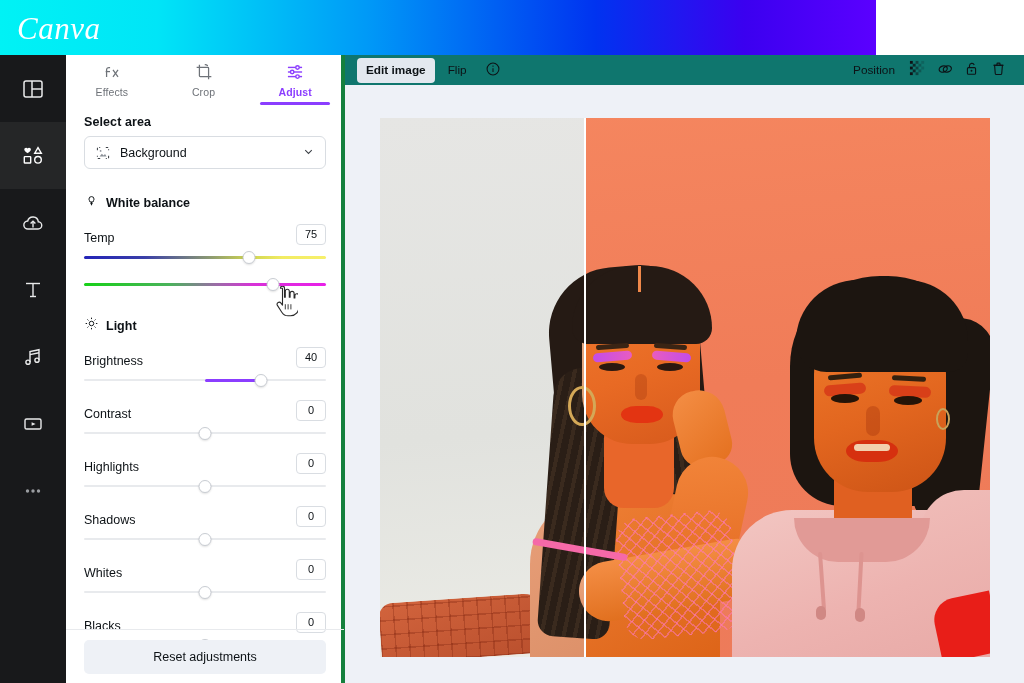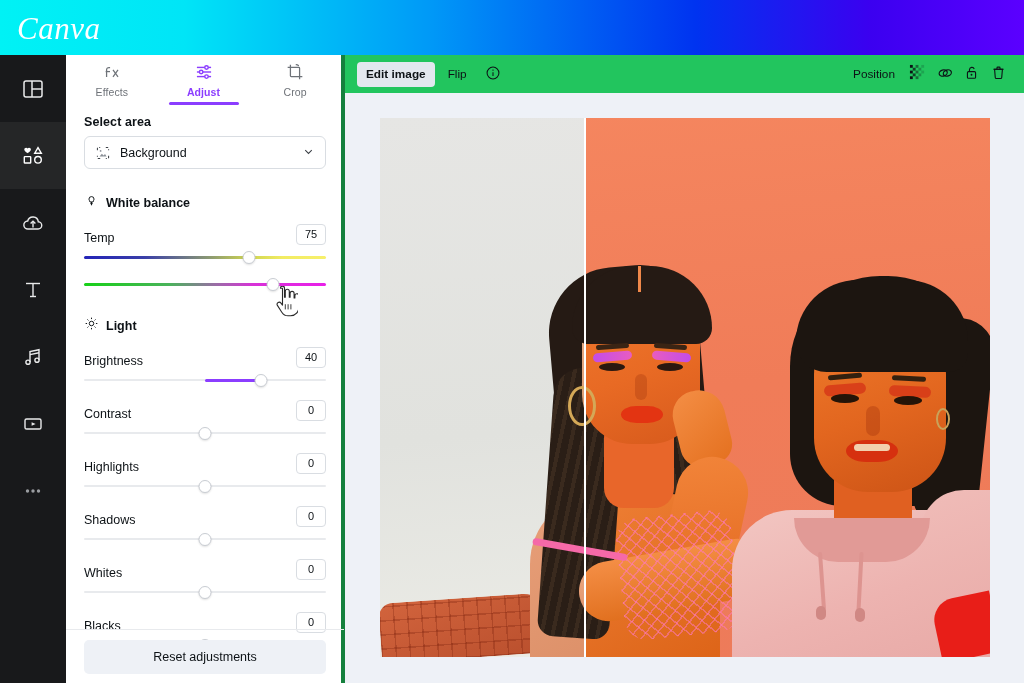--- a/index.html
+++ b/index.html
@@ -6,21 +6,21 @@
   html, body {
     width: 1024px; height: 683px;
     overflow: hidden;
     font-family: "Liberation Sans", sans-serif;
     background: #ffffff;
   }
   #app { position: relative; width: 1024px; height: 683px; }
 
   
   .topbar {
-    position: absolute; left: 0; top: 0; width: 1024px; height: 55px;
+    position: absolute; left: 0; top: 0; width: 876px; height: 55px;
     background: linear-gradient(90deg, #00F2F5 0%, #00E5F7 18%, #0099F7 42%, #0033F0 68%, #3B00F0 85%, #5B00FF 100%);
     overflow: hidden;
     padding-left: 12px;
   }
   .canva-logo {
     position: absolute; left: 17px; top: 11px;
     font-family: "Liberation Serif", serif;
     font-style: italic; font-weight: 400;
     font-size: 31px; letter-spacing: 0.5px; color: #ffffff;
   }
@@ -125,22 +125,22 @@
     background: #EEF1F6; color: #0D1216; font-size: 12.5px;
     font-family: "Liberation Sans", sans-serif; cursor: pointer;
   }
 
   
   .canvas-wrap {
     position: absolute; left: 345px; top: 55px; width: 679px; height: 628px;
     background: #EEF1F7;
   }
   .canvas-toolbar {
-    position: absolute; left: 0; top: 0; width: 679px; height: 38px;
-    background: #22c55e; display: flex; align-items: center;
+    position: absolute; left: 0; top: 0; width: 679px; height: 30px;
+    background: #0f766e; display: flex; align-items: center;
     padding: 4px 12px;
   }
   .tb-left { display: flex; align-items: center; gap: 4px; }
   .tb-right { margin-left: auto; display: flex; align-items: center; }
   .tb-btn {
     height: 25px; padding: 0 9px; border-radius: 4px; border: none;
     background: transparent; font-size: 11.8px; color: #0D1216;
     font-family: "Liberation Sans", sans-serif; cursor: pointer;
     display: flex; align-items: center;
   }
@@ -426,45 +426,45 @@
       <div class="tab">
         <span class="tab-icon">
           <svg width="20" height="20" viewBox="0 0 24 24" fill="none" stroke="#6E7278" stroke-width="1.5">
             <path d="M5.5 18V9.5c0-1.7 1.2-2.9 2.9-2.9h1.3"></path>
             <line x1="4.4" y1="11.5" x2="9.6" y2="11.5"></line>
             <line x1="13.2" y1="9.5" x2="19.2" y2="17.8"></line>
             <line x1="19.2" y1="9.5" x2="13.2" y2="17.8"></line>
           </svg>
         </span>
         <span class="tab-label">Effects</span>
+      </div>
+
+      <div class="tab">
+        <span class="tab-icon">
+          <svg width="20" height="20" viewBox="0 0 24 24" fill="none" stroke="#6E7278" stroke-width="1.5">
+            <path d="M6.5 3.2v13.3c0 .6.5 1 1 1h13.3"></path>
+            <path d="M3.2 6.5h13.3c.6 0 1 .5 1 1v13.3"></path>
+            <path d="M13.5 3.2a4 4 0 0 1 2.6 1" stroke-linecap="round"></path>
+          </svg>
+        </span>
+        <span class="tab-label">Crop</span>
       </div>
 
       <div class="tab active">
         <span class="tab-icon">
           <svg width="20" height="20" viewBox="0 0 24 24" fill="none" stroke="#8B3DFF" stroke-width="1.7">
             <line x1="3.5" y1="6.5" x2="20.5" y2="6.5"></line>
               <circle cx="15" cy="6.5" r="2.1" fill="#fff"></circle>
             <line x1="3.5" y1="12" x2="20.5" y2="12"></line>
               <circle cx="8.6" cy="12" r="2.1" fill="#fff"></circle>
             <line x1="3.5" y1="17.5" x2="20.5" y2="17.5"></line>
               <circle cx="15" cy="17.5" r="2.1" fill="#fff"></circle>
           </svg>
         </span>
         <span class="tab-label">Adjust</span>
-      </div>
-
-      <div class="tab">
-        <span class="tab-icon">
-          <svg width="20" height="20" viewBox="0 0 24 24" fill="none" stroke="#6E7278" stroke-width="1.5">
-            <path d="M6.5 3.2v13.3c0 .6.5 1 1 1h13.3"></path>
-            <path d="M3.2 6.5h13.3c.6 0 1 .5 1 1v13.3"></path>
-            <path d="M13.5 3.2a4 4 0 0 1 2.6 1" stroke-linecap="round"></path>
-          </svg>
-        </span>
-        <span class="tab-label">Crop</span>
       </div>
     </div>
 
     <div class="panel-body">
 
       <div class="section-title">Select area</div>
 
       <div class="select-box">
         <span class="sb-icon">
           <svg width="16" height="16" viewBox="0 0 20 20" fill="none" stroke="#3A3F45" stroke-width="1.3">

